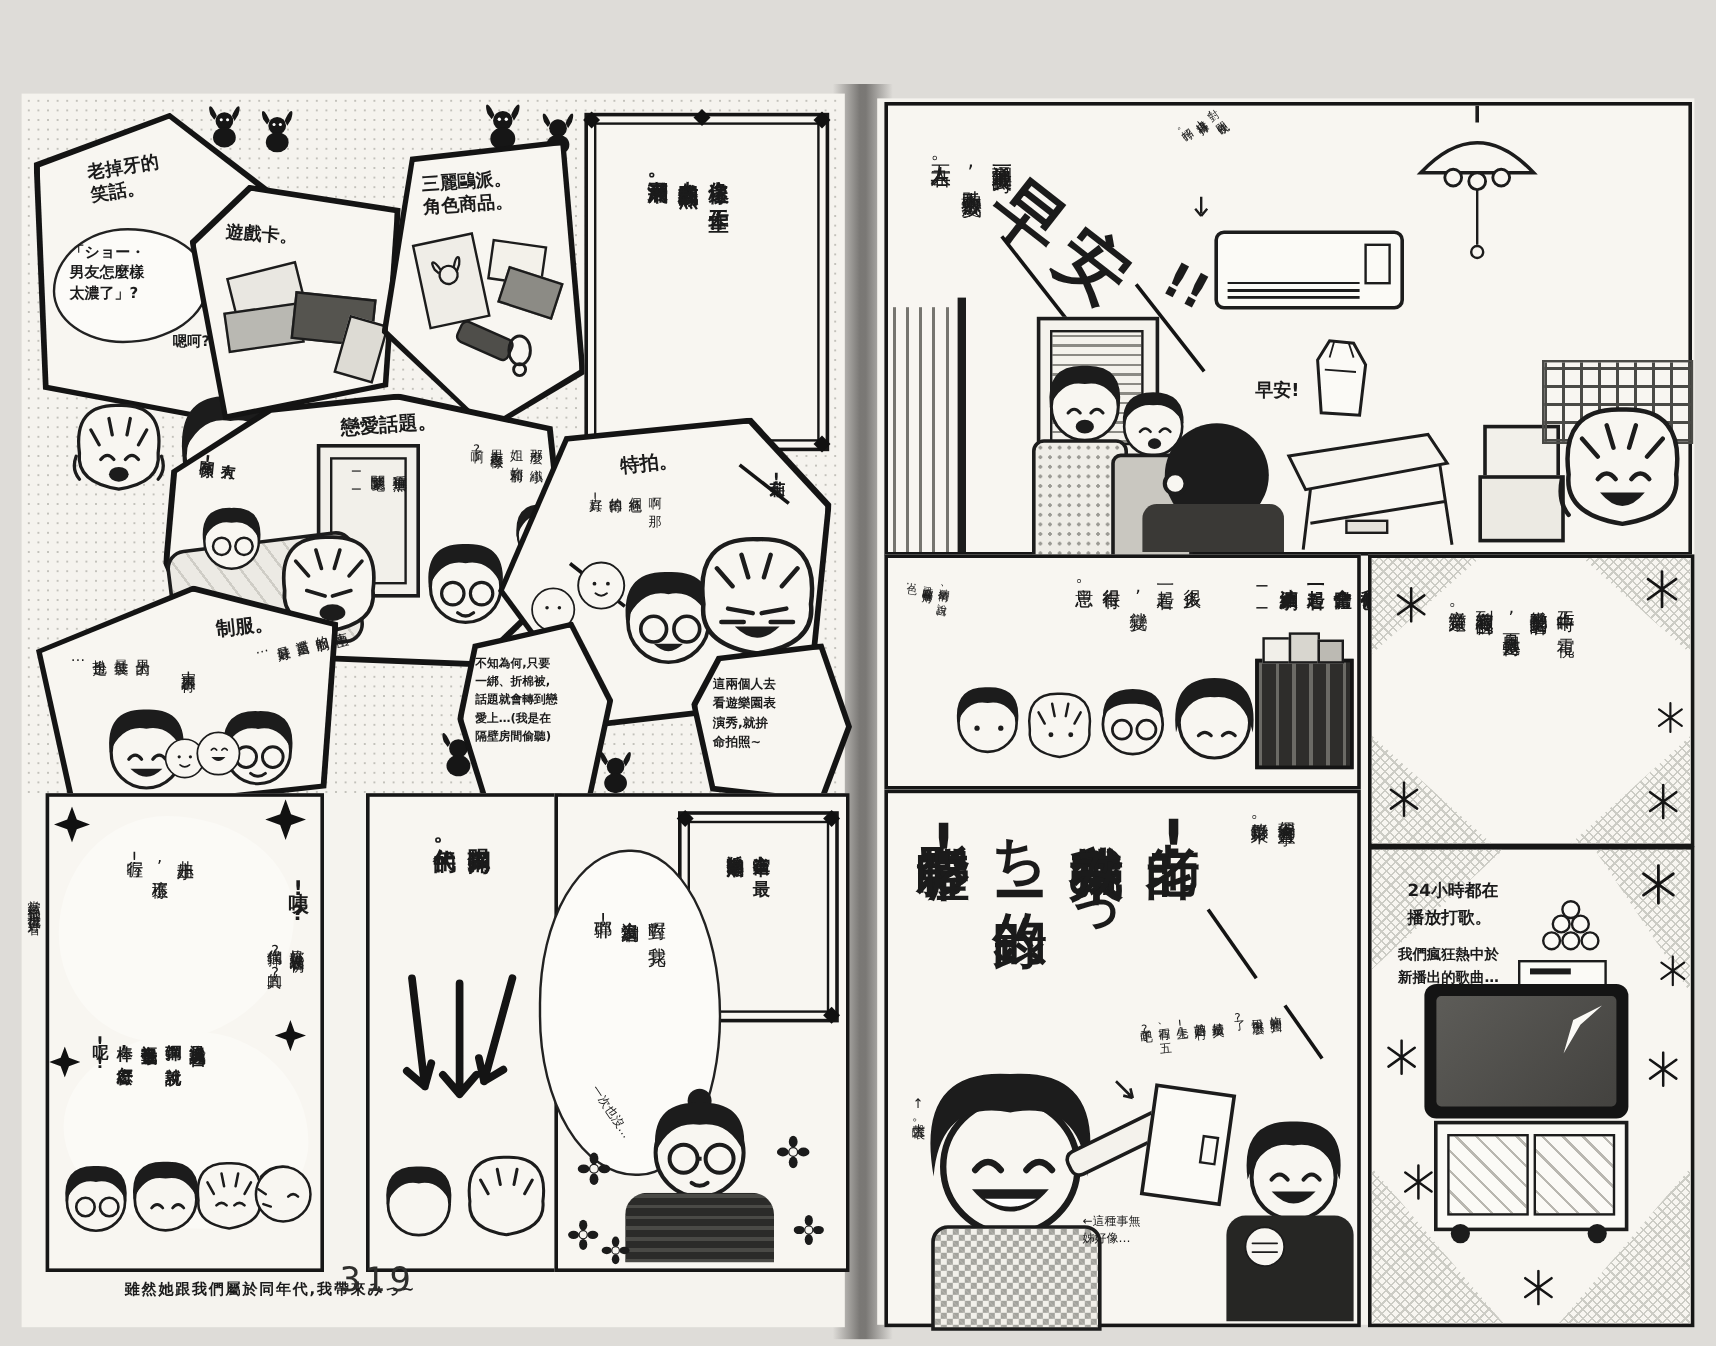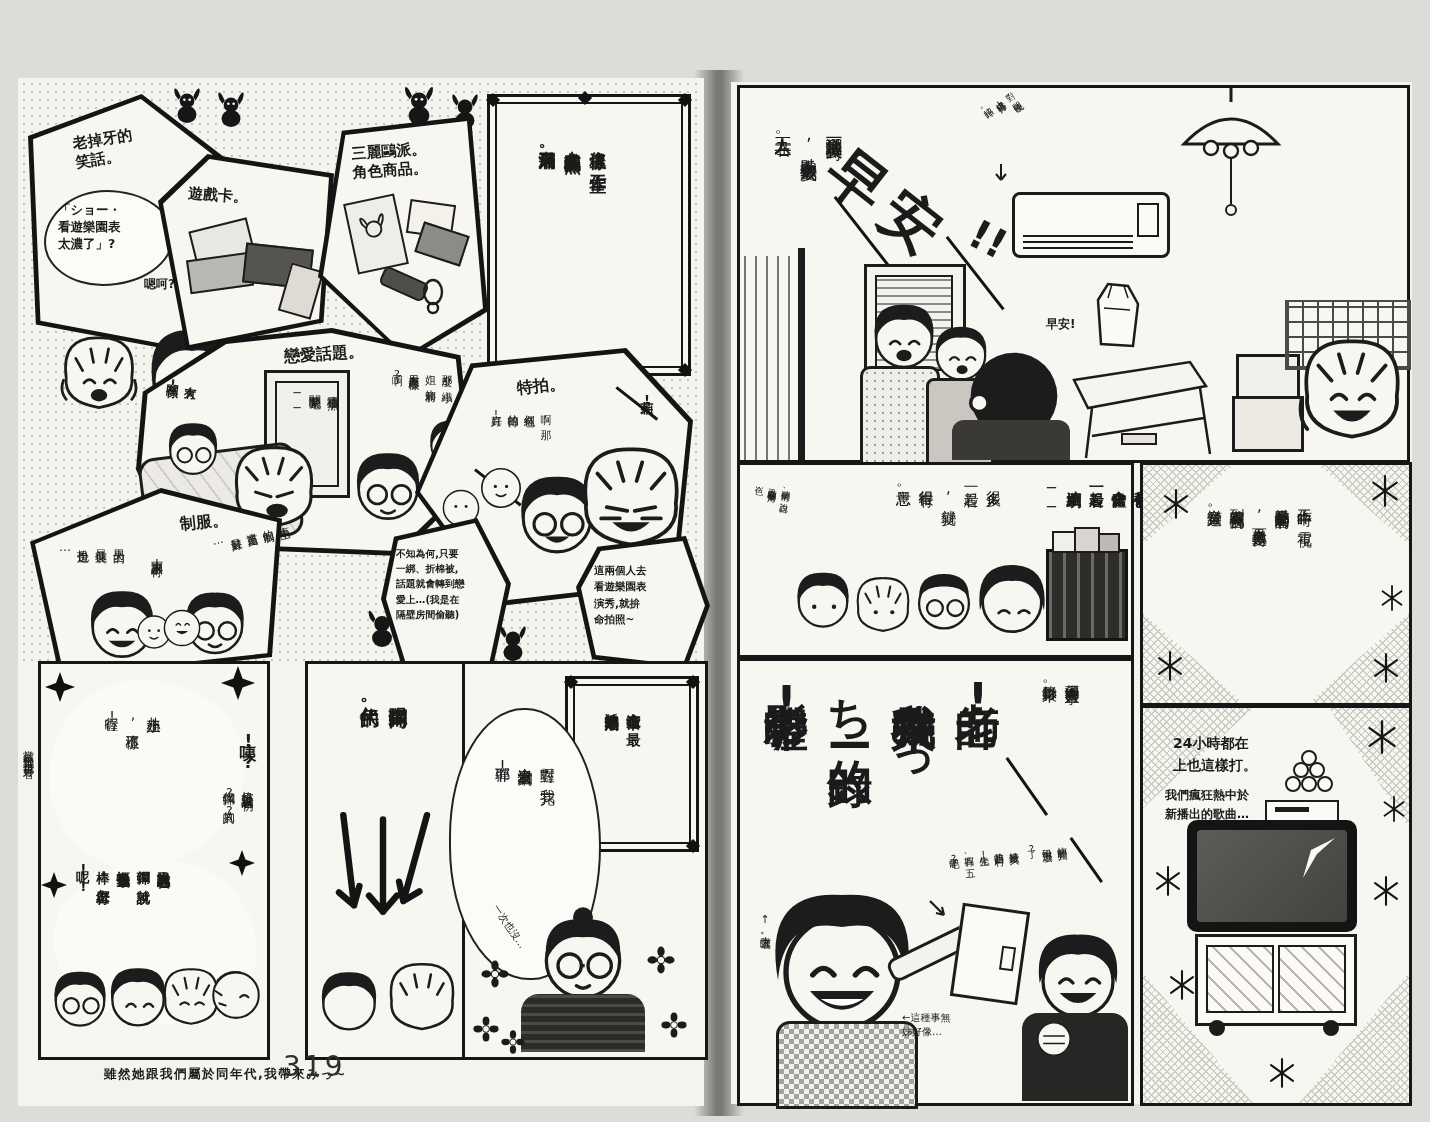--- a/index.html
+++ b/index.html
@@ -84,21 +84,21 @@
         <ellipse cx="16" cy="29" rx="9" ry="8" fill="#161616"></ellipse>
       </svg>
 
     <div class="poly" style="left:10px;top:16px;width:196px;height:262px">
       <div class="pskin" style="clip-path:polygon(0% 16%,58% 0%,100% 24%,90% 100%,4% 88%)"></div>
       <div class="pcore" style="clip-path:polygon(0% 16%,58% 0%,100% 24%,90% 100%,4% 88%)"></div>
       <div class="ab h b" style="left:46px;top:36px;font-size:15px;transform:rotate(-9deg)">老掉牙的
 笑話。</div>
       <div class="ab" style="left:16px;top:96px;width:126px;height:92px;background:#fcfbf8;border:2px solid #222;border-radius:48% 52% 55% 45%/55% 48% 52% 45%"></div>
       <div class="ab h b" style="left:30px;top:108px;font-size:12.5px">「ショー・
-看遊樂園表
+男友怎麼樣
 太濃了」?</div>
       <div class="ab h b" style="left:116px;top:182px;font-size:12px">嗯呵?</div>
       <div class="ab v" style="left:148px;top:196px;font-size:9px;transform:rotate(-18deg)">自認風趣
 有效果。</div>
     </div>
     <svg class="ab" style="left:40px;top:246px;width:82px;height:96px" viewBox="0 0 60 60">
         <path class="skin" d="M6 34Q2 4 30 5Q58 4 54 34Q56 52 30 56Q4 52 6 34Z"></path>
         <path class="ln" d="M13 20l5 9M24 13l2 10M37 13l-2 10M47 20l-5 9M4 36q-3 8 2 14M56 36q3 8-2 14"></path>
         <path class="ln" d="M19 38q4-5 8 0M34 38q4-5 8 0"></path>
         <ellipse cx="30" cy="47" rx="6" ry="4.5" fill="#1c1c1c"></ellipse>
@@ -491,21 +491,21 @@
       <svg class="ab" style="left:222px;top:256px;width:104px;height:104px" viewBox="0 0 60 60">
           <circle cx="30" cy="30" r="25" fill="#1c1c1c"></circle>
           <circle cx="10" cy="34" r="5" class="skin"></circle>
         </svg>
       <div class="ab" style="left:212px;top:332px;width:118px;height:40px;background:#3a3936;border-radius:12px 12px 0 0"></div>
 
       <svg class="ab" style="left:348px;top:190px;width:58px;height:74px" viewBox="0 0 58 74">
           <path d="M10 22L20 6l20 2 10 18-5 42-32-2z" fill="#fbfaf6" stroke="#1c1c1c" stroke-width="2.5"></path>
           <path d="M24 6l-4 14M36 8l4 12M16 30l26 2" fill="none" stroke="#1c1c1c" stroke-width="1.5"></path>
         </svg>
-      <div class="ab h b" style="left:306px;top:228px;font-size:12px">早安!</div>
+      <div class="ab h b" style="left:306px;top:228px;font-size:15px">早安!</div>
 
       <svg class="ab" style="left:322px;top:266px;width:166px;height:106px" viewBox="0 0 166 106">
           <path d="M12 26L128 8l16 24-118 22z" fill="#f6f4ee" stroke="#1c1c1c" stroke-width="2.5"></path>
           <path d="M30 54l-6 50M138 34l10 66M30 82l112-18" fill="none" stroke="#1c1c1c" stroke-width="2.5"></path>
           <rect x="60" y="80" width="34" height="10" fill="#e4e2db" stroke="#1c1c1c" stroke-width="2"></rect>
         </svg>
 
       <div class="ab" style="left:496px;top:266px;width:58px;height:40px;background:#f2f0ea;border:3px solid #1c1c1c"></div>
       <div class="ab" style="left:492px;top:308px;width:66px;height:50px;background:#eceae3;border:3px solid #1c1c1c"></div>
 
@@ -647,21 +647,21 @@
           <path class="ln" d="M16 26h28M16 36h28"></path>
         </svg>
     </div>
 
     <div class="rpanel" style="left:409px;top:623px;width:266px;height:395px">
       <div class="ab hatch" style="left:0;top:0;width:110px;height:100px;clip-path:polygon(0 0,100% 0,0 100%)"></div>
       <div class="ab hatch" style="right:0;top:0;width:80px;height:120px;clip-path:polygon(0 0,100% 0,100% 100%)"></div>
       <div class="ab hatch" style="left:0;bottom:0;width:110px;height:130px;clip-path:polygon(0 0,0 100%,100% 100%)" actable="false"></div>
       <div class="ab hatch" style="right:0;bottom:0;width:110px;height:130px;clip-path:polygon(100% 0,0 100%,100% 100%)"></div>
       <div class="ab h b" style="left:30px;top:24px;font-size:14px;line-height:1.6">24小時都在
-上也這樣打。</div>
+播放打歌。</div>
       <div class="ab h b" style="left:22px;top:78px;font-size:12px;line-height:1.6">我們瘋狂熱中於
 新播出的歌曲…</div>
 
       <svg class="ab" style="left:138px;top:40px;width:56px;height:52px" viewBox="0 0 56 52">
           <g fill="#fbfaf6" stroke="#1c1c1c" stroke-width="2">
             <circle cx="28" cy="10" r="7"></circle>
             <circle cx="20" cy="22" r="7"></circle>
             <circle cx="36" cy="22" r="7"></circle>
             <circle cx="12" cy="36" r="7"></circle>
             <circle cx="28" cy="36" r="7"></circle>

